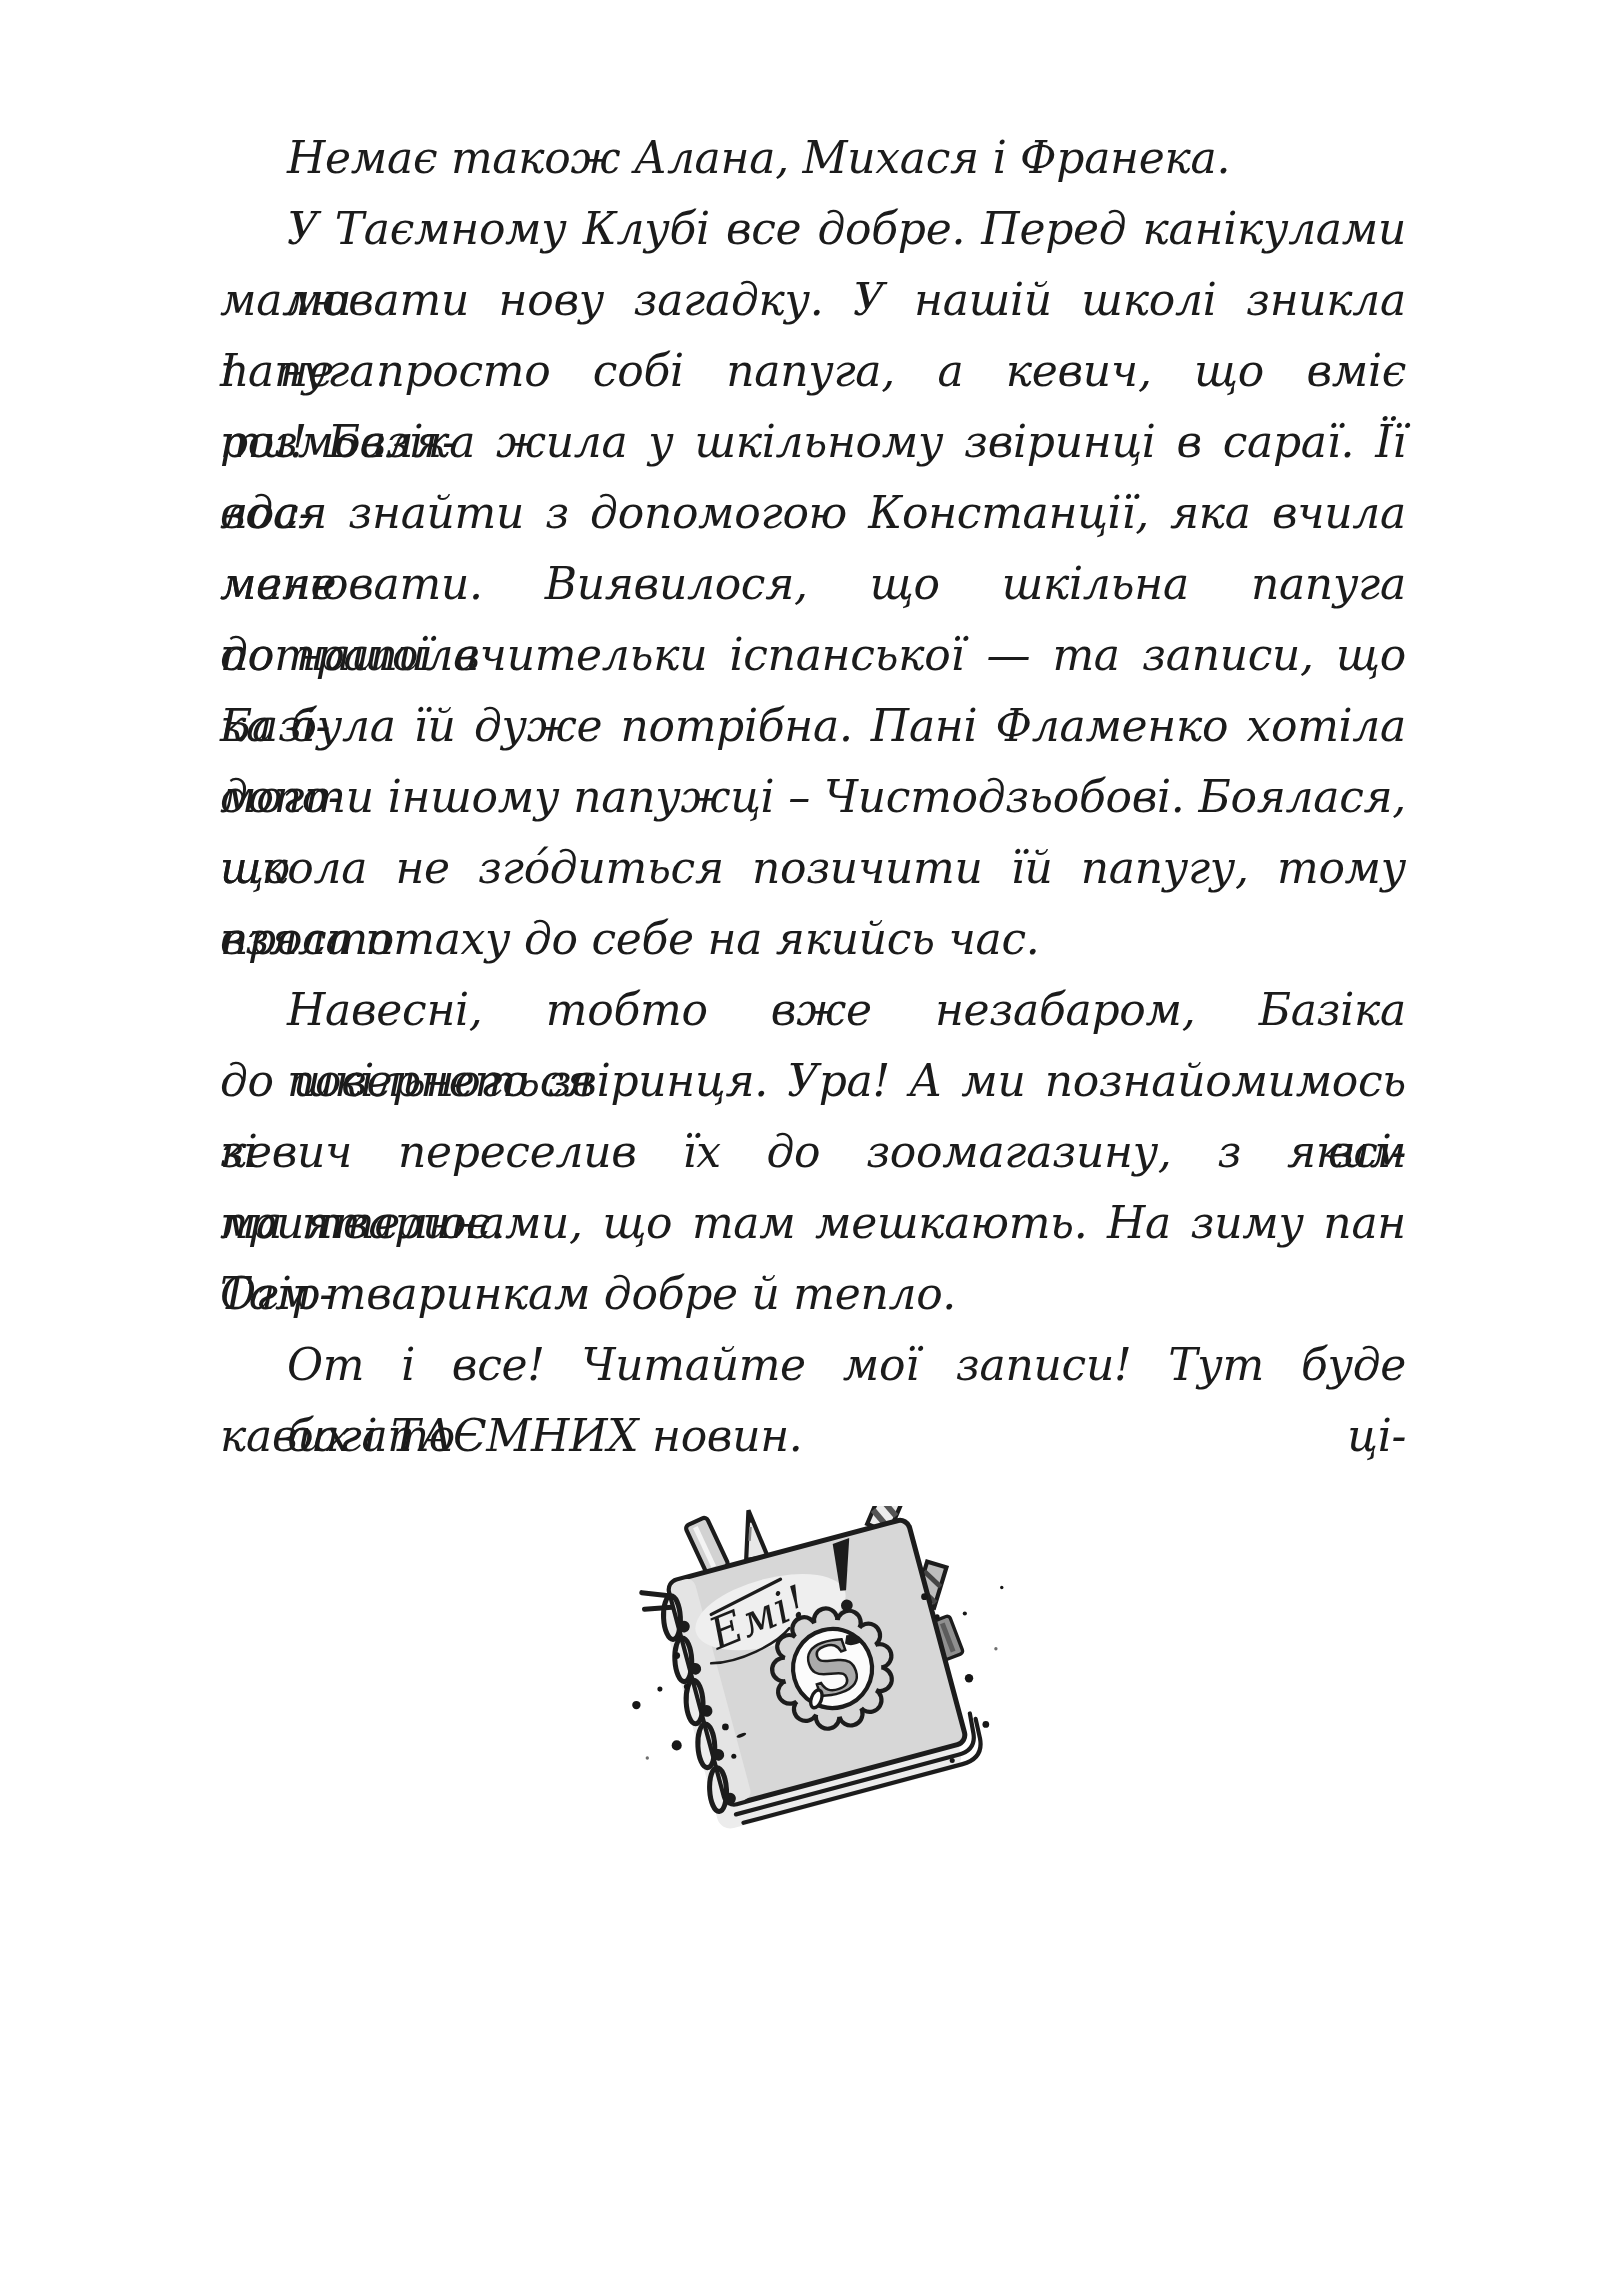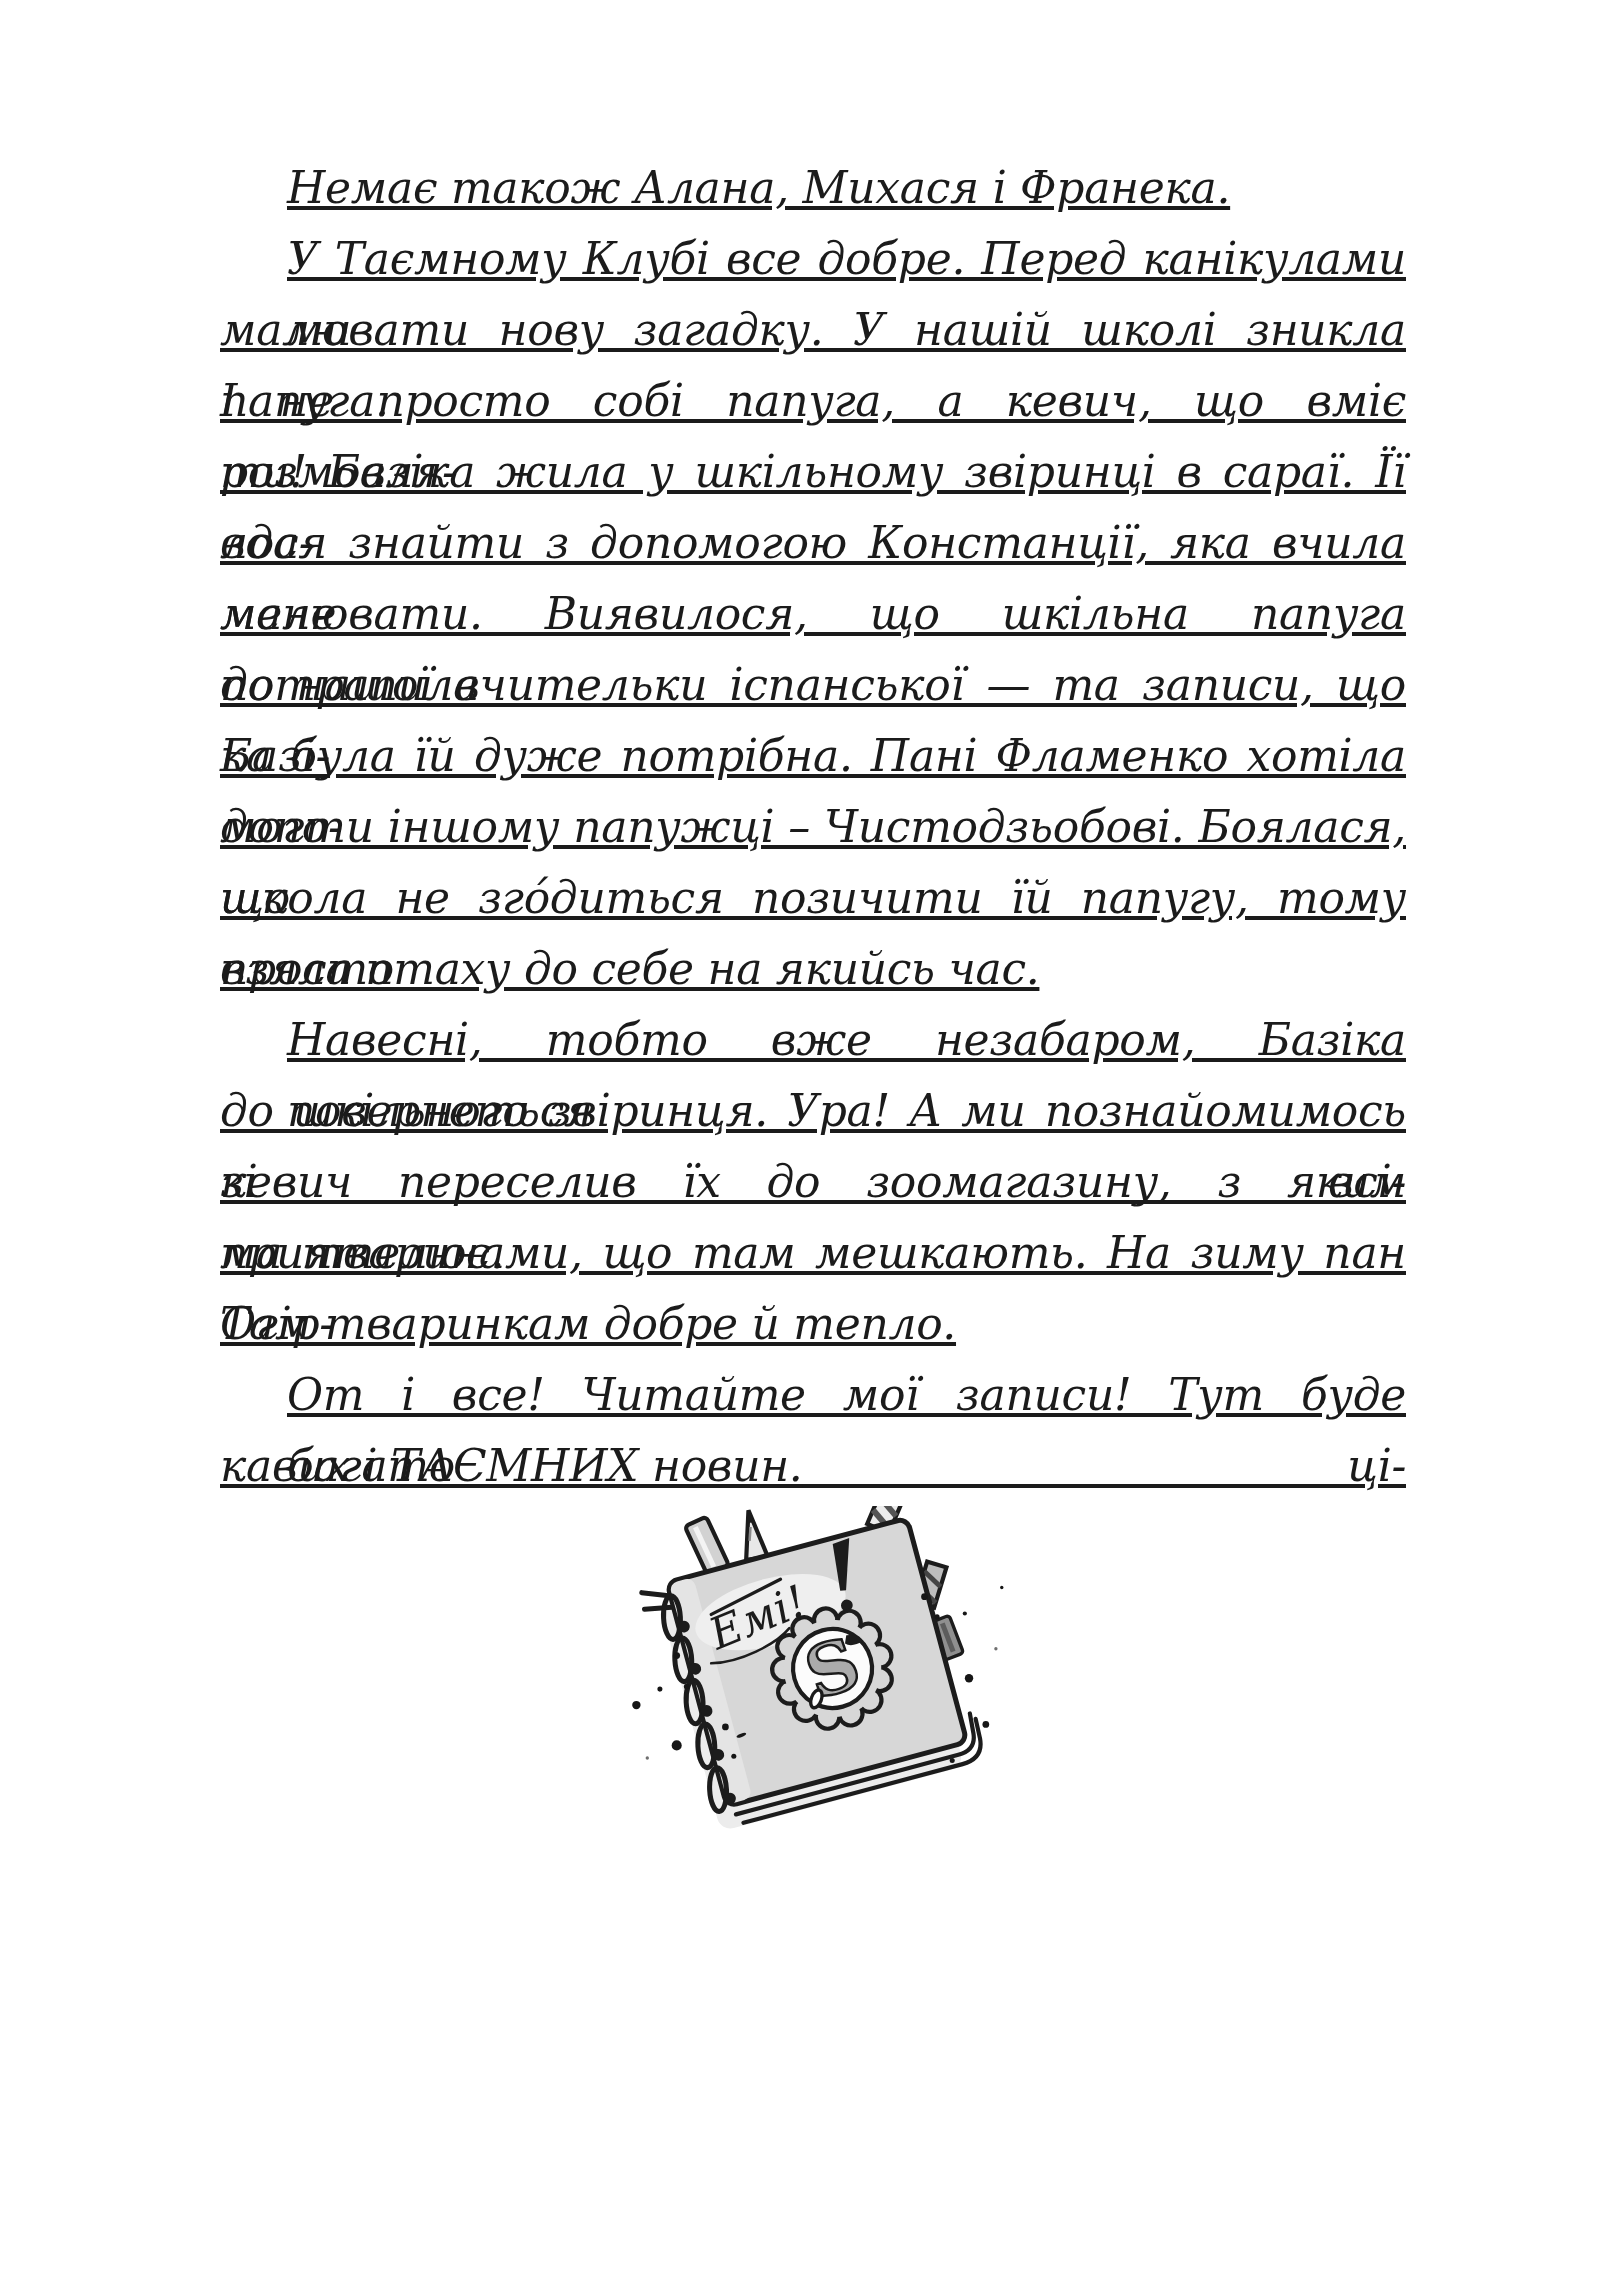--- a/index.html
+++ b/index.html
@@ -5,27 +5,26 @@
   html,body{margin:0;padding:0;}
   body{
     width:1613px;height:2295px;
     background:#ffffff;
     position:relative;
     overflow:hidden;
     font-family:"DejaVu Serif","Liberation Serif",serif;
   }
   .textblock{
     position:absolute;
-    left:220px;top:152px;width:1186px;
+    left:220px;top:122px;width:1186px;
     color:#1b1b1b;
     font-style:italic;
     font-size:44px;
     line-height:71px;
     letter-spacing:-0.3px;
-    text-decoration:underline;
   }
   .ln{height:71px;white-space:normal;text-align:left;}
   .ln.jst{text-align:justify;text-align-last:justify;}
   .ln.ind{padding-left:67px;}
   .illustration{
     position:absolute;
     left:622px;top:1506px;
     width:395px;height:336px;
   }
 </style>

